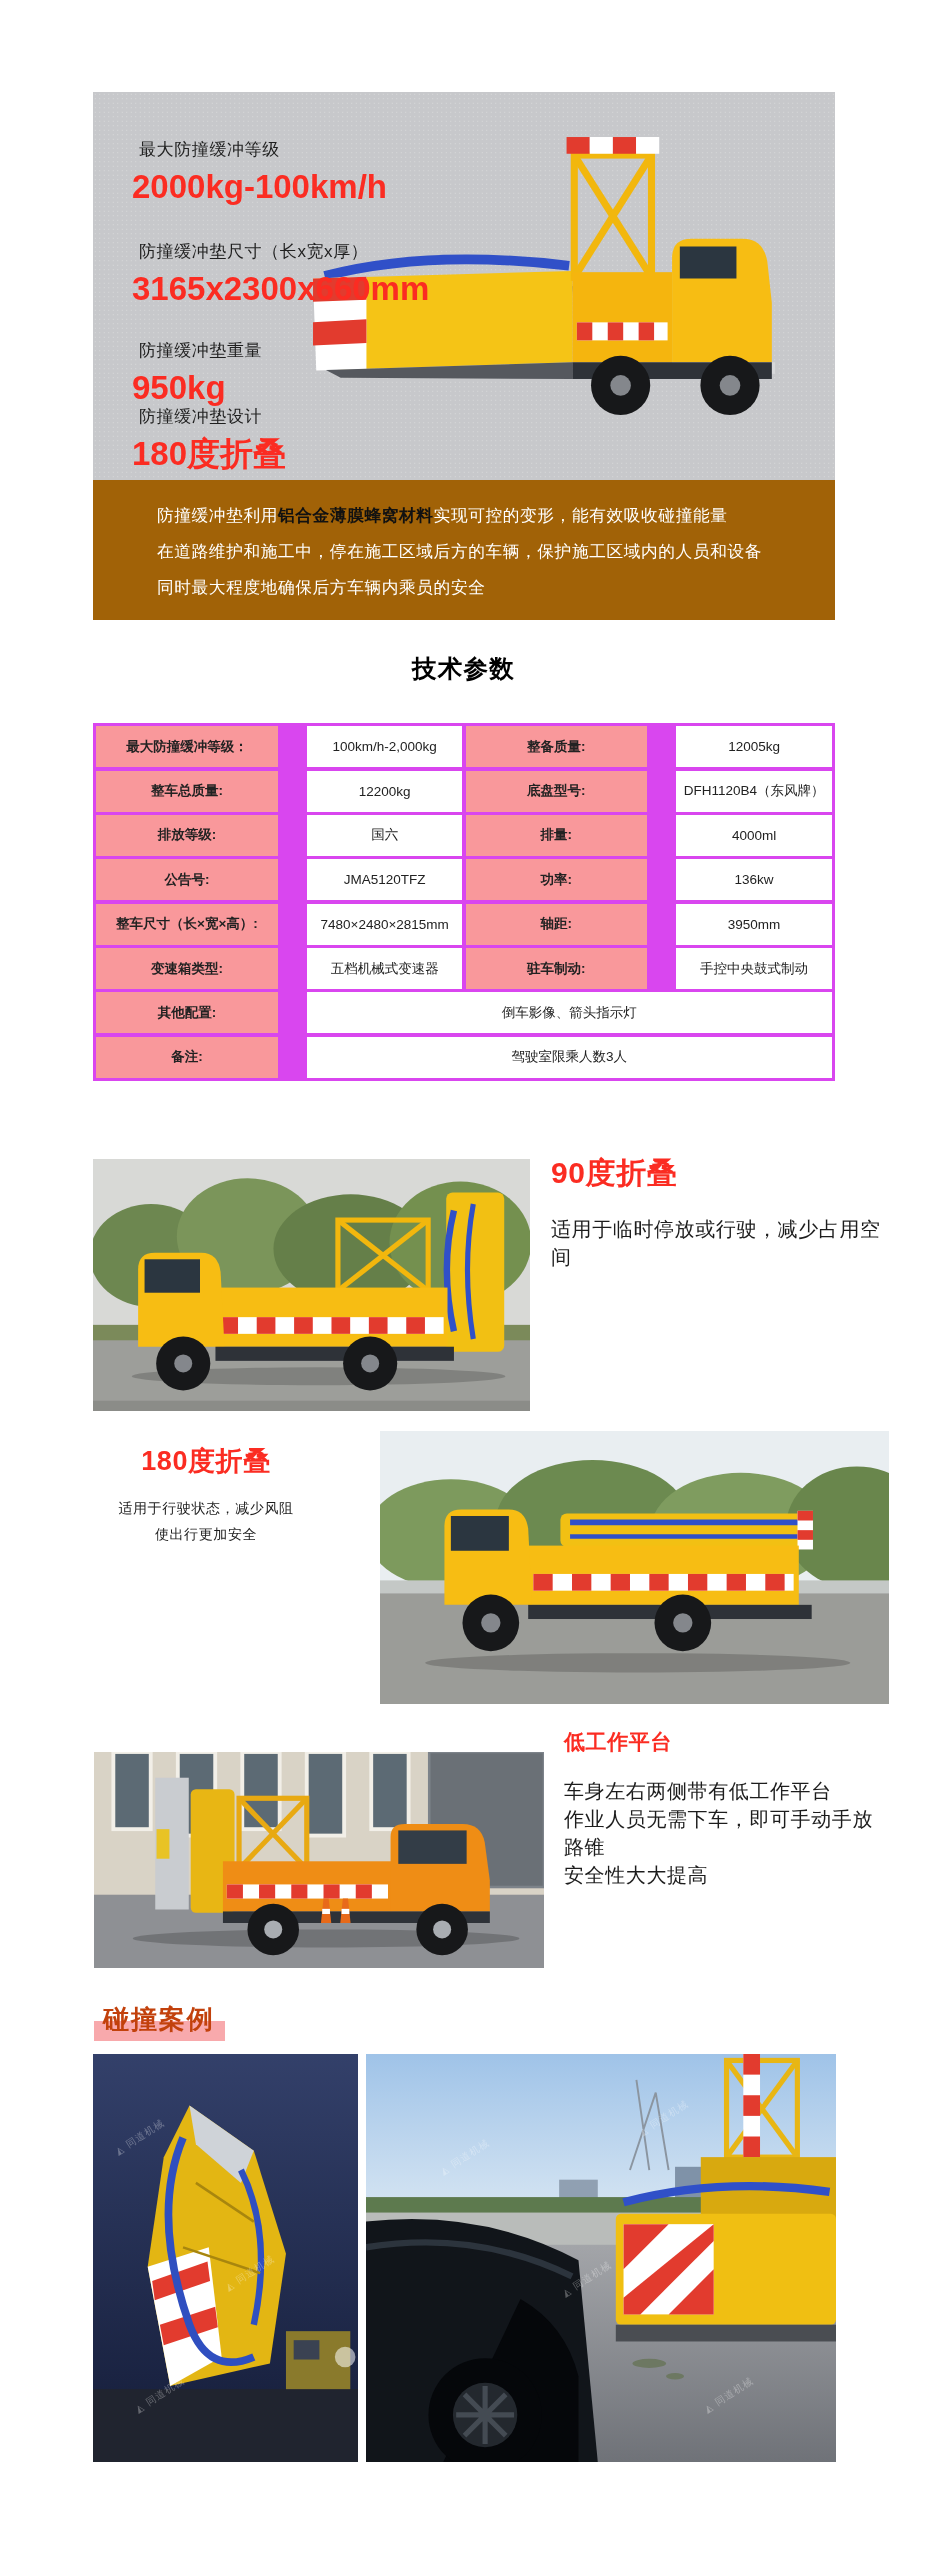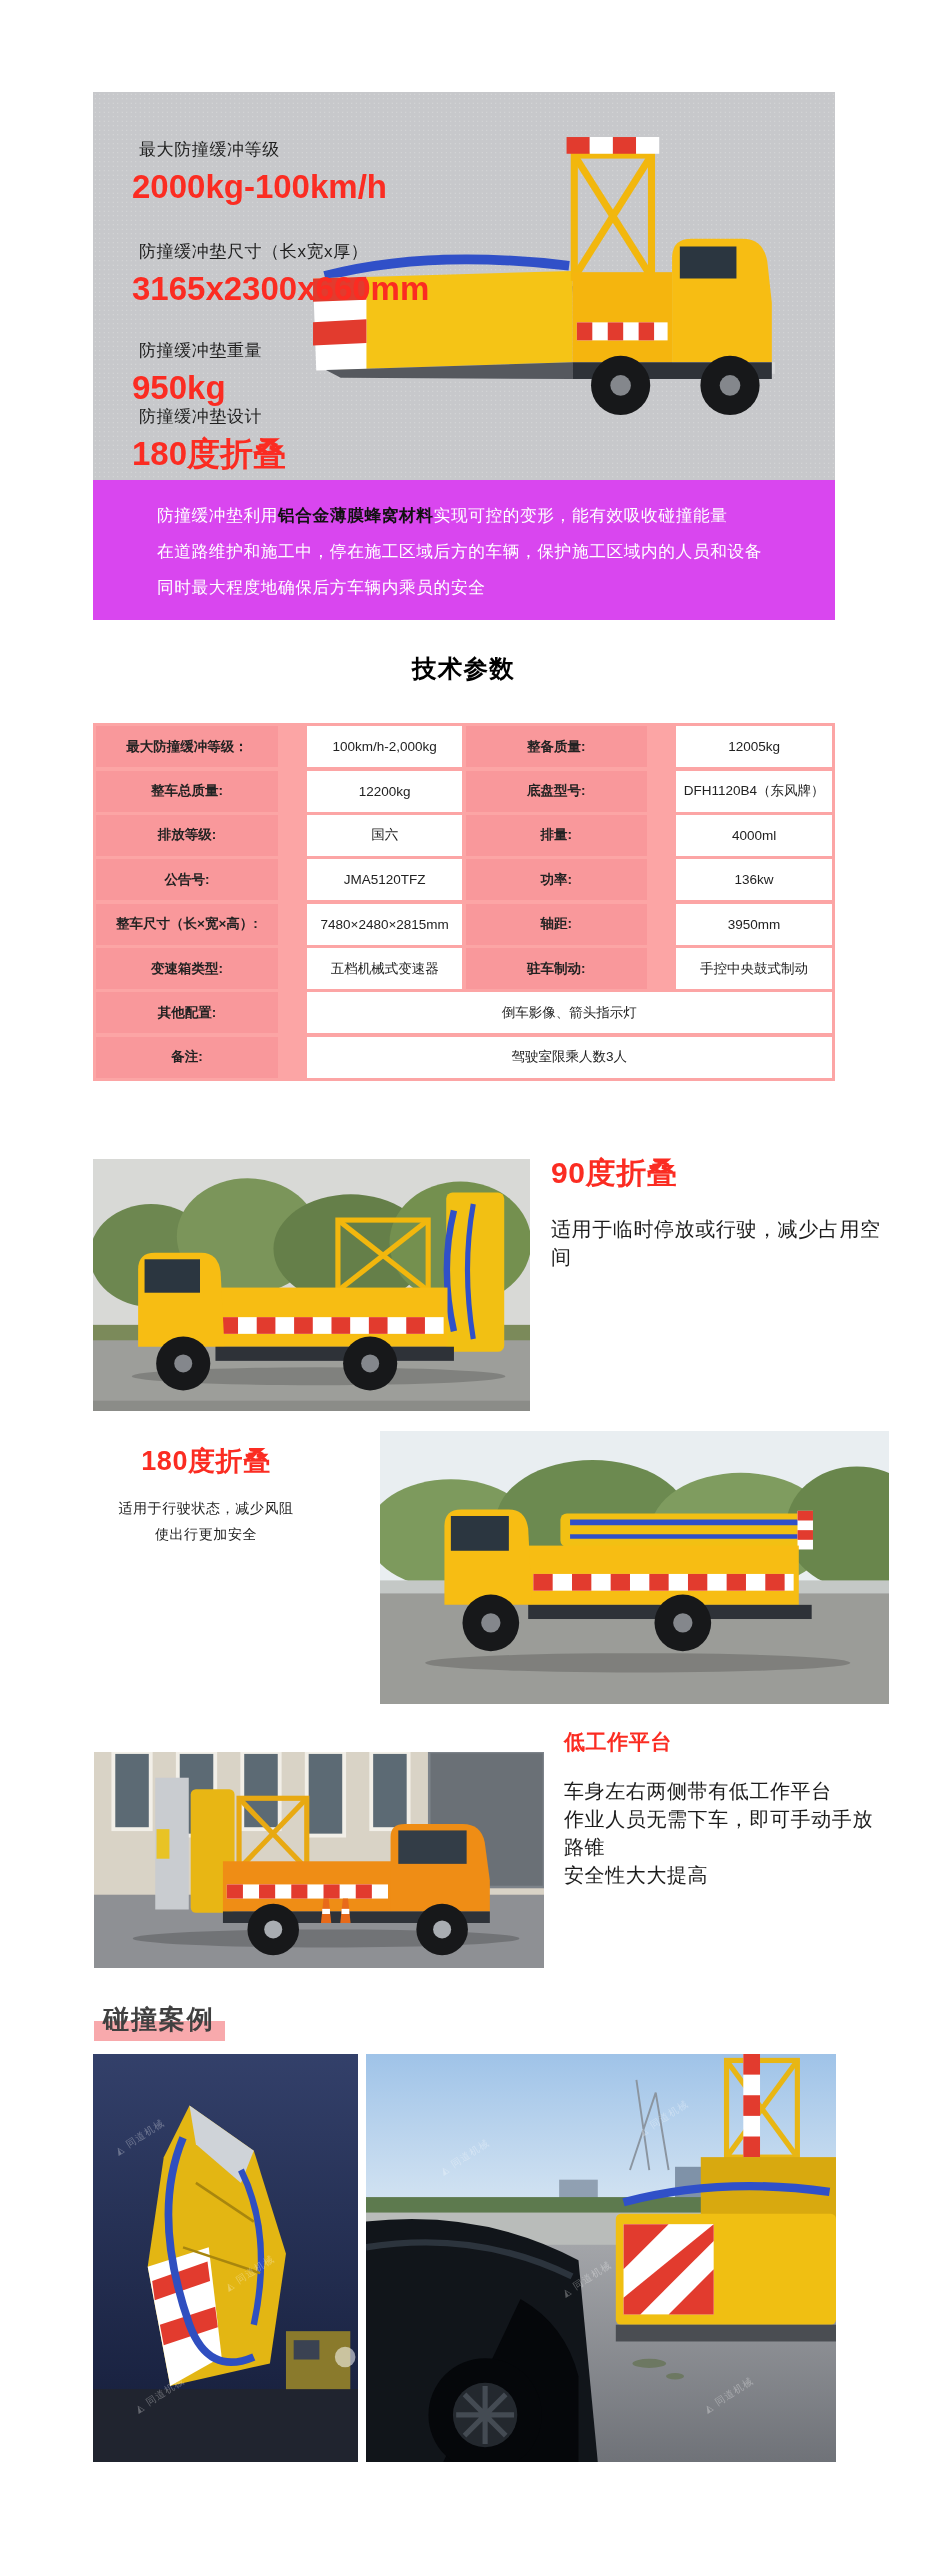--- a/index.html
+++ b/index.html
@@ -16,33 +16,33 @@
   }
   .hero-art { position:absolute; left:193px; top:18px; width:547px; height:370px; }
   .spec { position:absolute; left:39px; width:412px; }
   .spec .lab { font-size:17px; color:#1f1f1f; letter-spacing:0.6px;margin-left:7px; }
   .spec .val { font-size:33px; font-weight:bold; color:#fb2c22; letter-spacing:0; margin-top:9px; line-height:1.05; }
   .spec1{ top:46px; } .spec2{ top:148px; } .spec3{ top:247px; } .spec4{ top:313px; }
 
   
   .banner {
     position:absolute; left:93px; top:480px; width:742px; height:140px;
-    background:#d946ef; color:#fff; padding:18px 0 0 64px;
+    background:#a16207; color:#fff; padding:18px 0 0 64px;
   }
   .banner p { font-size:16.7px; line-height:36px; letter-spacing:0.6px; }
   .banner .hl { color:#111111; font-weight:bold; }
 
   
   .tech-title { position:absolute; left:0; top:652px; width:100%; text-align:center;
     font-size:24.5px; font-weight:bold; color:#000; letter-spacing:1.3px; }
 
   
   .spec-table {
     position:absolute; left:93px; top:723px; width:742px; height:358px;
-    background:#fca5a5; display:grid;
+    background:#d946ef; display:grid;
     grid-template-columns:repeat(4,1fr); grid-auto-rows:1fr;
     gap:3.2px; padding:3.2px;
   }
   .cell { display:flex; align-items:center; justify-content:center; text-align:center;
     font-size:13.5px; color:#222; padding:1.3px 5.2px; }
   .tl { background:#f9989b; font-weight:bold; }
   .tv { background:#ffffff;margin-left:26px; }
   .span3 { grid-column:2 / span 3; }
 
   
@@ -60,21 +60,21 @@
   .feat-lines { margin-top:20.6px; }
   .feat-lines p { font-size:20px; color:#1d1d1d; line-height:28px; letter-spacing:0.6px; }
   .f2-text .feat-title { font-size:27px; }
   .f2-text .feat-lines { margin-top:15.5px; }
   .f2-text .feat-lines p { font-size:14px; line-height:26px; }
   .f3-text .feat-title { font-size:21px; }
 
   
   .cases-header { position:absolute; left:94px; top:1999px; width:180px; height:43px; }
   .cases-header .hl-bar { position:absolute; left:0; bottom:1.3px; width:131px; height:19.3px; background:#f8a9ac; }
-  .cases-header h2 { position:absolute; left:9px; top:2.6px; font-size:26px; font-weight:bold; color:#404040; letter-spacing:1.9px; }
+  .cases-header h2 { position:absolute; left:9px; top:2.6px; font-size:26px; font-weight:bold; color:#c2410c; letter-spacing:1.9px; }
 
   .case-left  { left:93px; top:2054px; width:265px; height:408px; }
   .case-right { left:366px; top:2054px; width:470px; height:408px; }
 
   .wm { position:absolute; color:rgba(255,255,255,.30); font-size:9.7px; letter-spacing:1.3px;
     transform:rotate(-33deg); white-space:nowrap; pointer-events:none; }
 </style>
 </head>
 <body>
 

